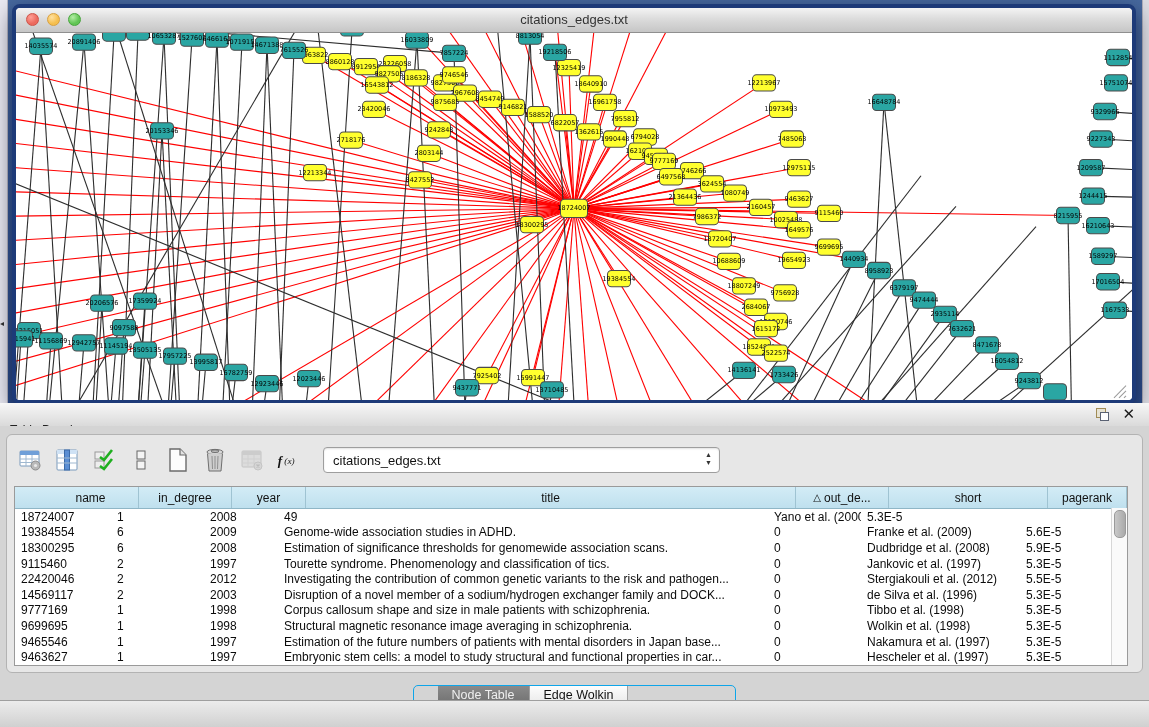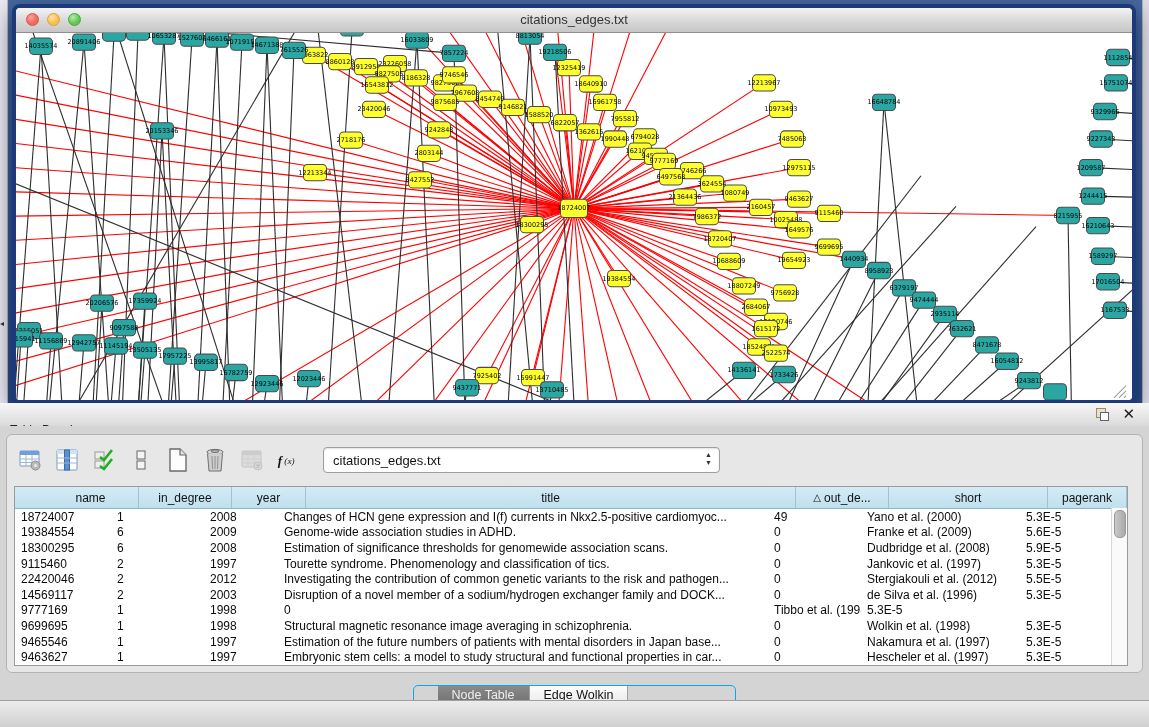--- a/index.html
+++ b/index.html
@@ -873,21 +873,20 @@
             <div class="hcell">title</div>
             <div class="hcell"><span class="sortind">△</span>out_de...</div>
             <div class="hcell">short</div>
             <div class="hcell">pagerank</div>
           </div>
         <div id="table-rows">
             <div class="grow">
               <div class="cell">18724007</div>
               <div class="cell">1</div>
               <div class="cell">2008</div>
-              <div class="cell">Changes of HCN gene expression and I(f) currents in Nkx2.5-positive cardiomyoc...</div>
               <div class="cell">49</div>
               <div class="cell">Yano et al. (2000)</div>
               <div class="cell">5.3E-5</div>
             </div>
             <div class="grow">
               <div class="cell">19384554</div>
               <div class="cell">6</div>
               <div class="cell">2009</div>
               <div class="cell">Genome-wide association studies in ADHD.</div>
               <div class="cell">0</div>
@@ -927,20 +926,21 @@
               <div class="cell">2003</div>
               <div class="cell">Disruption of a novel member of a sodium/hydrogen exchanger family and DOCK...</div>
               <div class="cell">0</div>
               <div class="cell">de Silva et al. (1996)</div>
               <div class="cell">5.3E-5</div>
             </div>
             <div class="grow">
               <div class="cell">9777169</div>
               <div class="cell">1</div>
               <div class="cell">1998</div>
+              <div class="cell">Corpus callosum shape and size in male patients with schizophrenia.</div>
               <div class="cell">0</div>
               <div class="cell">Tibbo et al. (1998)</div>
               <div class="cell">5.3E-5</div>
             </div>
             <div class="grow">
               <div class="cell">9699695</div>
               <div class="cell">1</div>
               <div class="cell">1998</div>
               <div class="cell">Structural magnetic resonance image averaging in schizophrenia.</div>
               <div class="cell">0</div>

